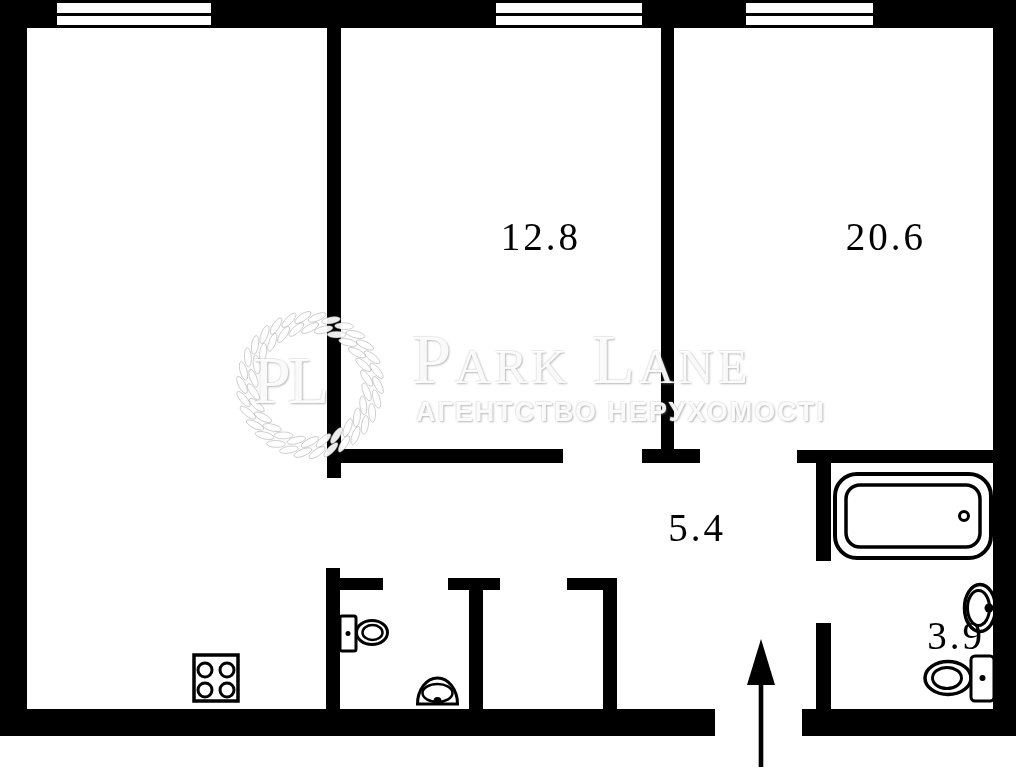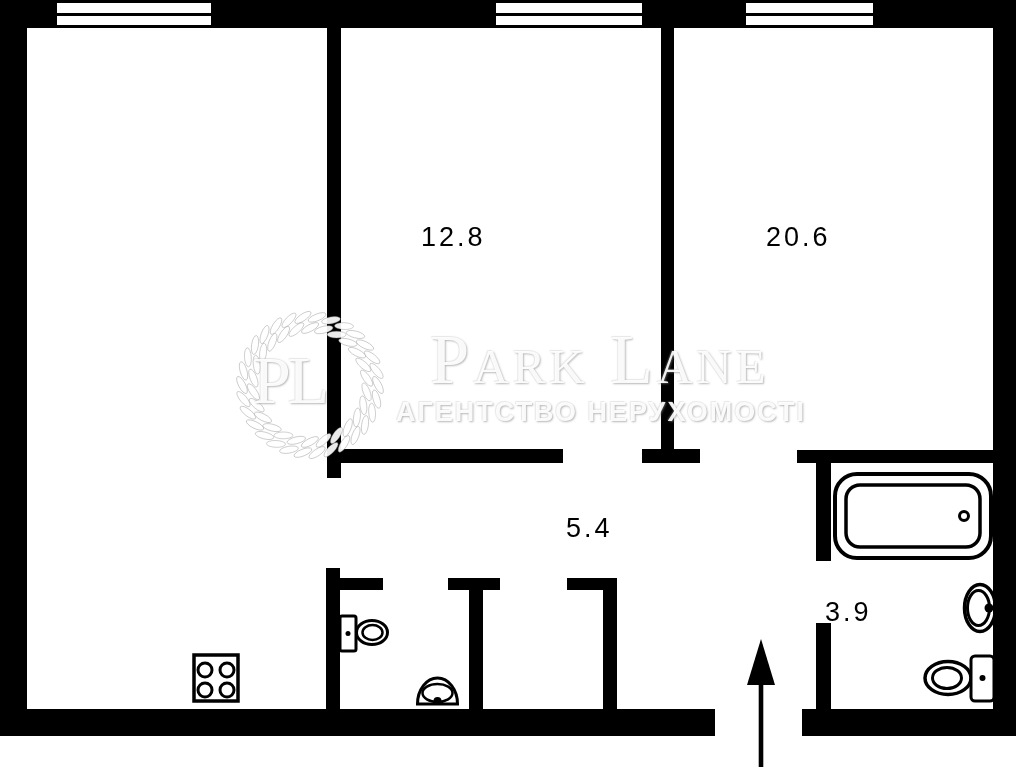--- a/index.html
+++ b/index.html
@@ -25,44 +25,44 @@
   #w-wc-mv{left:469px;top:578px;width:14px;height:131px;}
   #w-wc-rs{left:567px;top:578px;width:50px;height:12px;}
   #w-wc-rv{left:603px;top:578px;width:14px;height:131px;}
   
   .window{position:absolute;top:3px;height:22px;background:#fff;z-index:2;}
   .window::after{content:"";position:absolute;left:0;right:0;top:10px;height:3px;background:#000;}
   #win-1{left:57px;width:154px;}
   #win-2{left:496px;width:146px;}
   #win-3{left:746px;width:127px;}
   
-  .area-label{position:absolute;width:160px;height:50px;line-height:50px;text-align:left;
-              font-size:27px;letter-spacing:3px;color:#000;z-index:3;}
+  .area-label{position:absolute;width:160px;height:50px;line-height:50px;text-align:right;
+              font-size:39px;letter-spacing:3px;color:#000;z-index:3;font-family:Liberation Serif, serif;}
   #lbl-living{left:101px;top:341px;}
   #lbl-bed1{left:421px;top:212px;}
   #lbl-bed2{left:766px;top:212px;}
   #lbl-hall{left:566px;top:503px;}
-  #lbl-bath{left:825px;top:587px;}
+  #lbl-bath{left:825px;top:611px;}
   
   .fixture{position:absolute;z-index:0;}
   #fx-stove{left:192px;top:653px;}
   #fx-toilet1{left:338px;top:613px;}
   #fx-basin1{left:414px;top:675px;}
   #fx-bathtub{left:833px;top:472px;}
   #fx-basin2{left:960px;top:582px;}
   #fx-toilet2{left:922px;top:653px;}
   #fx-arrow{left:744px;top:638px;z-index:2;}
   
   .watermark{position:absolute;inset:0;z-index:10;pointer-events:none;}
   .wm-text{color:rgba(255,255,255,0.92);
            text-shadow:1px 1px 2px rgba(125,125,125,0.55), -1px -1px 1px rgba(170,170,170,0.25);}
-  .wm-brand{position:absolute;left:395px;top:325px;width:410px;text-align:center;
+  .wm-brand{position:absolute;left:377px;top:325px;width:410px;text-align:center;
             font-family:"Liberation Serif", serif;font-variant:small-caps;
             font-size:70px;line-height:1;letter-spacing:4px;white-space:nowrap;}
-  .wm-tagline{position:absolute;left:396px;top:399px;width:400px;text-align:center;
+  .wm-tagline{position:absolute;left:416px;top:399px;width:400px;text-align:center;
               font-weight:bold;font-size:27px;letter-spacing:2px;line-height:1;white-space:nowrap;}
   .wm-monogram{position:absolute;left:253px;top:346px;width:110px;text-align:left;
                font-family:"Liberation Serif", serif;font-size:68px;line-height:1;letter-spacing:-3px;}
   #wreath{position:absolute;left:233px;top:308px;width:154px;height:154px;}
   #wreath ellipse{fill:rgba(255,255,255,0.92);stroke:rgba(128,128,128,0.45);stroke-width:0.8;}
 </style>
 </head>
 <body>
 
 <div class="plan">

